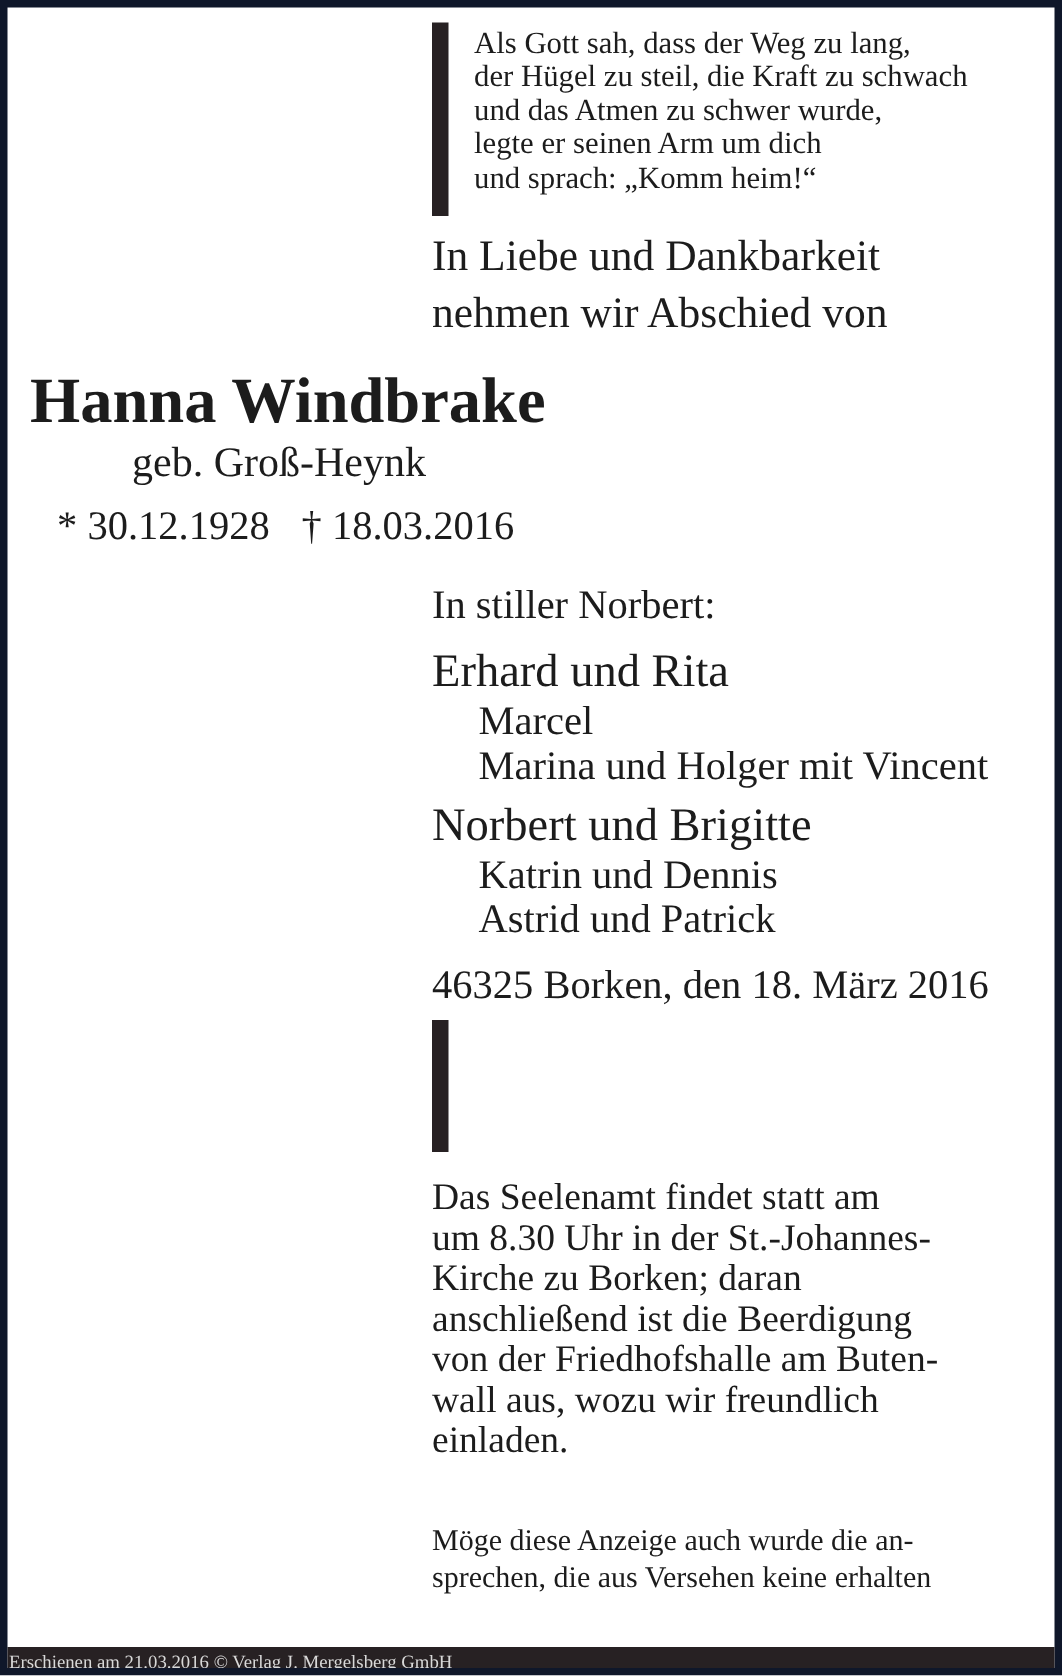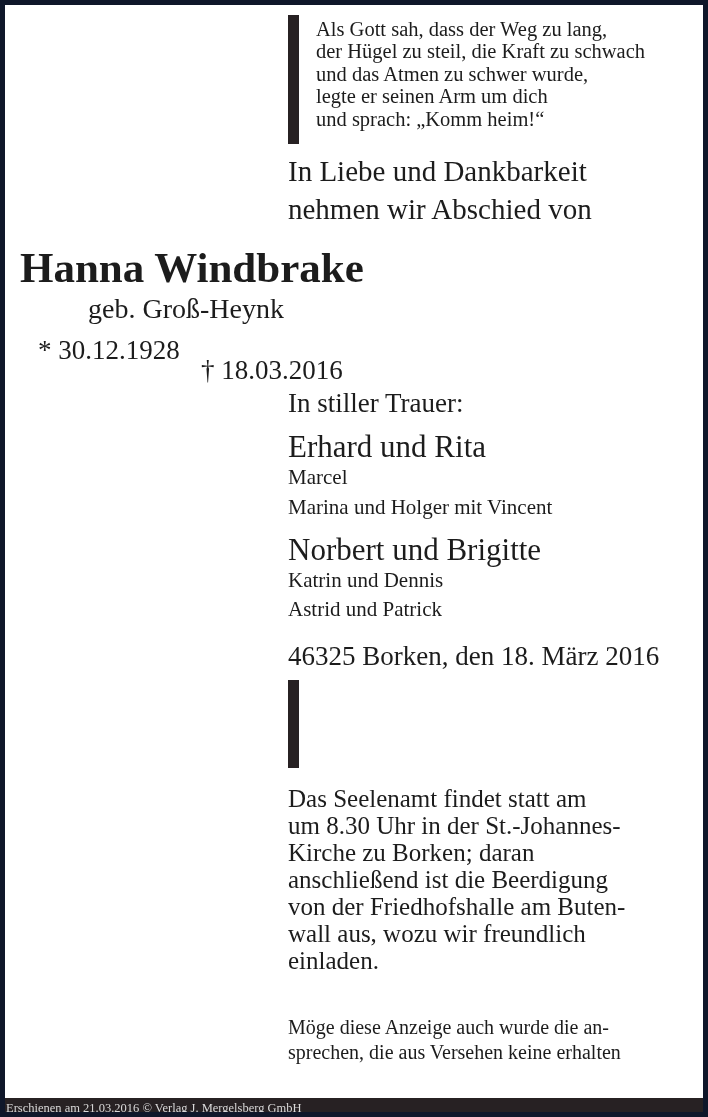--- a/index.html
+++ b/index.html
@@ -24,25 +24,25 @@
   .bar-poem  { left: 283px; top: 10px;  height: 129px; }
   .bar-lower { left: 283px; top: 675px; height: 88px; }
 
   .poem      { left: 311px; top: 13px; font-size: 20.5px; line-height: 22.4px; }
   .intro     { left: 283px; top: 147px; font-size: 29px; line-height: 38px; }
 
   .name      { left: 15px;  top: 238px; font-size: 43px; font-weight: bold; margin: 0; }
   .maiden    { left: 83px;  top: 288px; font-size: 28px; }
   .dates     { left: 0;     top: 330px; font-size: 27px; }
   .birth     { position: absolute; left: 33px;  white-space: nowrap; }
-  .death     { position: absolute; left: 196px; white-space: nowrap; margin-top: 20px; }
+  .death     { position: absolute; left: 196px; white-space: nowrap; }
 
   .trauer-heading { left: 283px; top: 383px; font-size: 27px; }
   .m-primary { font-size: 31px; }
-  .m-member  { font-size: 21px; }
+  .m-member  { font-size: 27px; margin-left: 31px; }
   .m-erhard  { left: 283px; top: 424px; }
   .m-marcel  { left: 283px; top: 460px; }
   .m-marina  { left: 283px; top: 490px; }
   .m-norbert { left: 283px; top: 527px; }
   .m-katrin  { left: 283px; top: 563px; }
   .m-astrid  { left: 283px; top: 592px; }
 
   .place-date { left: 283px; top: 636px; font-size: 27px; }
 
   .service { left: 283px; top: 780px;  font-size: 25px; line-height: 27px; }
@@ -82,21 +82,21 @@
   </div>
 
   <h1 class="abs name">Hanna Windbrake</h1>
   <div class="abs maiden">geb. Groß-Heynk</div>
 
   <div class="abs dates">
     <span class="birth">* 30.12.1928</span>
     <span class="death">† 18.03.2016</span>
   </div>
 
-  <div class="abs trauer-heading">In stiller Trauer:</div>
+  <div class="abs trauer-heading">In stiller Norbert:</div>
 
   <div class="abs m-primary m-erhard">Erhard und Rita</div>
   <div class="abs m-member  m-marcel">Marcel</div>
   <div class="abs m-member  m-marina">Marina und Holger mit Vincent</div>
   <div class="abs m-primary m-norbert">Norbert und Brigitte</div>
   <div class="abs m-member  m-katrin">Katrin und Dennis</div>
   <div class="abs m-member  m-astrid">Astrid und Patrick</div>
 
   <div class="abs place-date">46325 Borken, den 18. März 2016</div>
 

